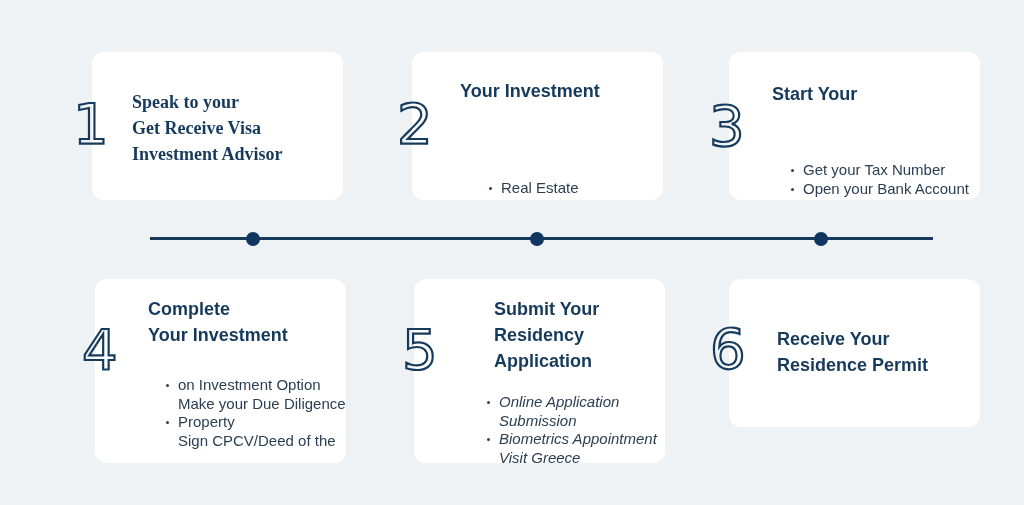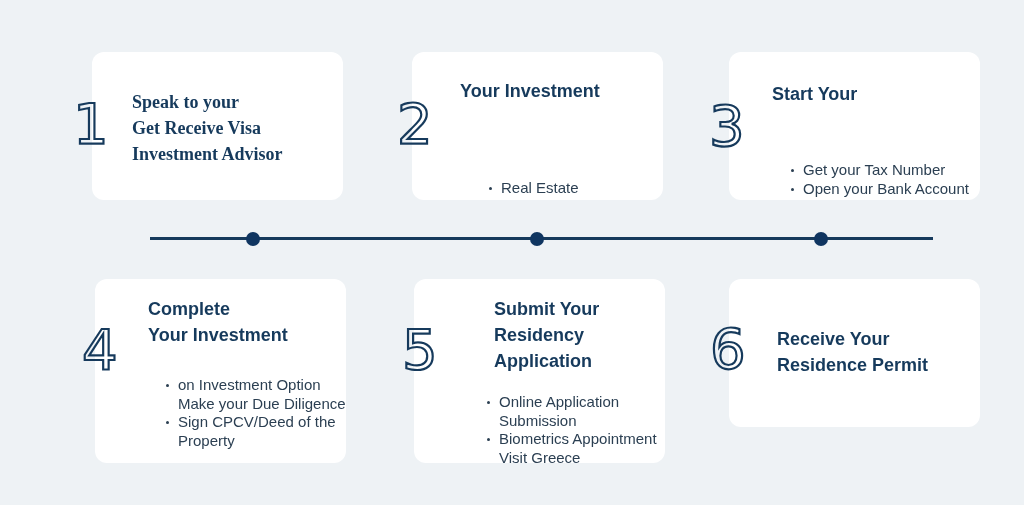--- a/index.html
+++ b/index.html
@@ -120,32 +120,32 @@
 <div class="title" style="left:148px;top:296px;">
   <span>Complete</span>
   <span>Your Investment</span>
 </div>
 <ul class="bullets" style="left:149px;top:360px;">
   <li>
     <span>on Investment Option</span>
     <span>Make your Due Diligence</span>
   </li>
   <li>
+    <span>Property</span>
     <span>Sign CPCV/Deed of the</span>
-    <span>Property</span>
   </li>
 </ul>
 
 <div class="num" style="left:402px;top:322px;">5</div>
 <div class="title" style="left:464px;top:296px;margin-left:30px;">
   <span>Submit Your</span>
   <span>Residency</span>
   <span>Application</span>
 </div>
-<ul class="bullets" style="left:470px;top:377px;">
+<ul class="bullets" style="left:470px;top:377px;font-style:italic;">
   <li>
     <span>Online Application</span>
     <span>Submission</span>
   </li>
   <li>
     <span>Biometrics Appointment</span>
     <span>Visit Greece</span>
   </li>
 </ul>
 

